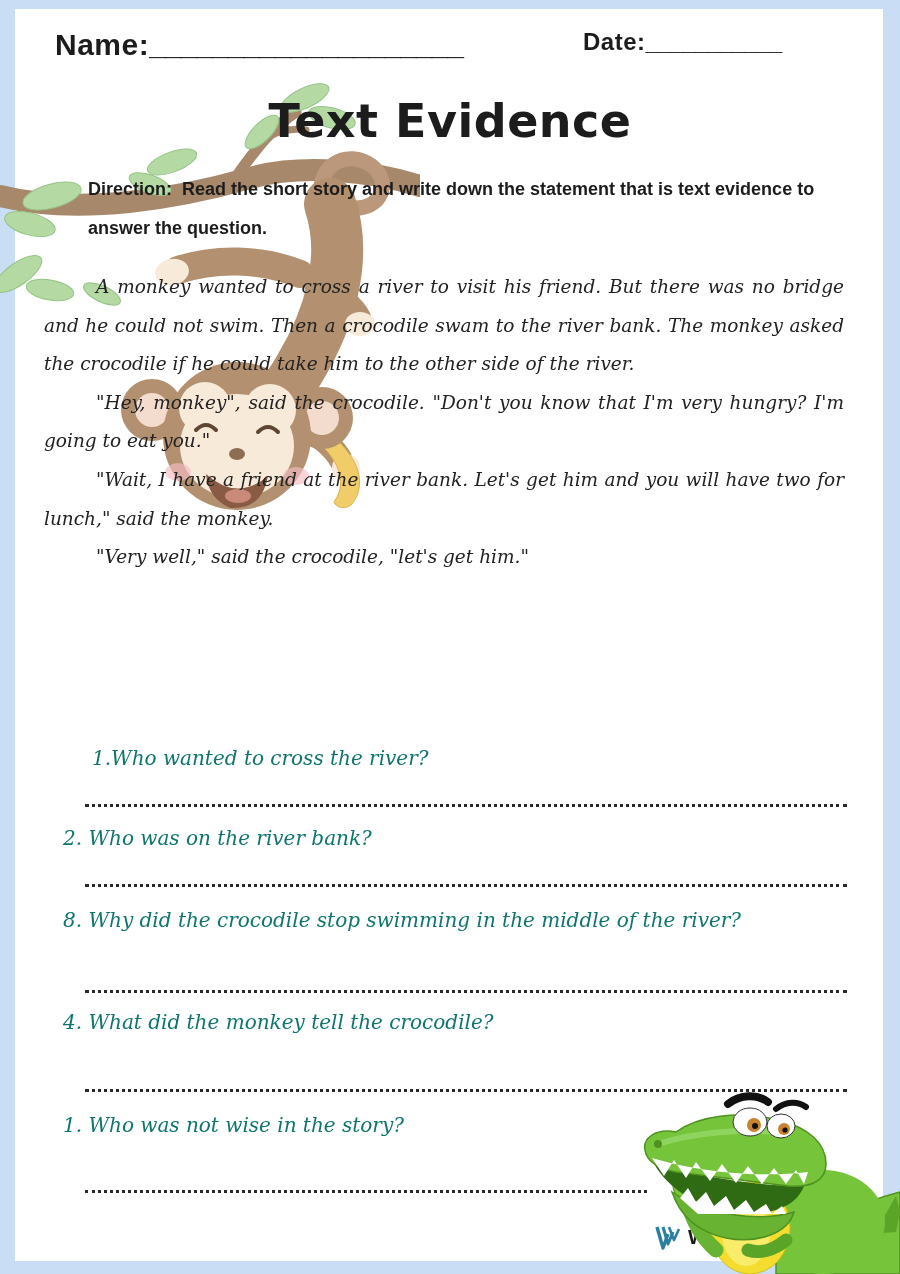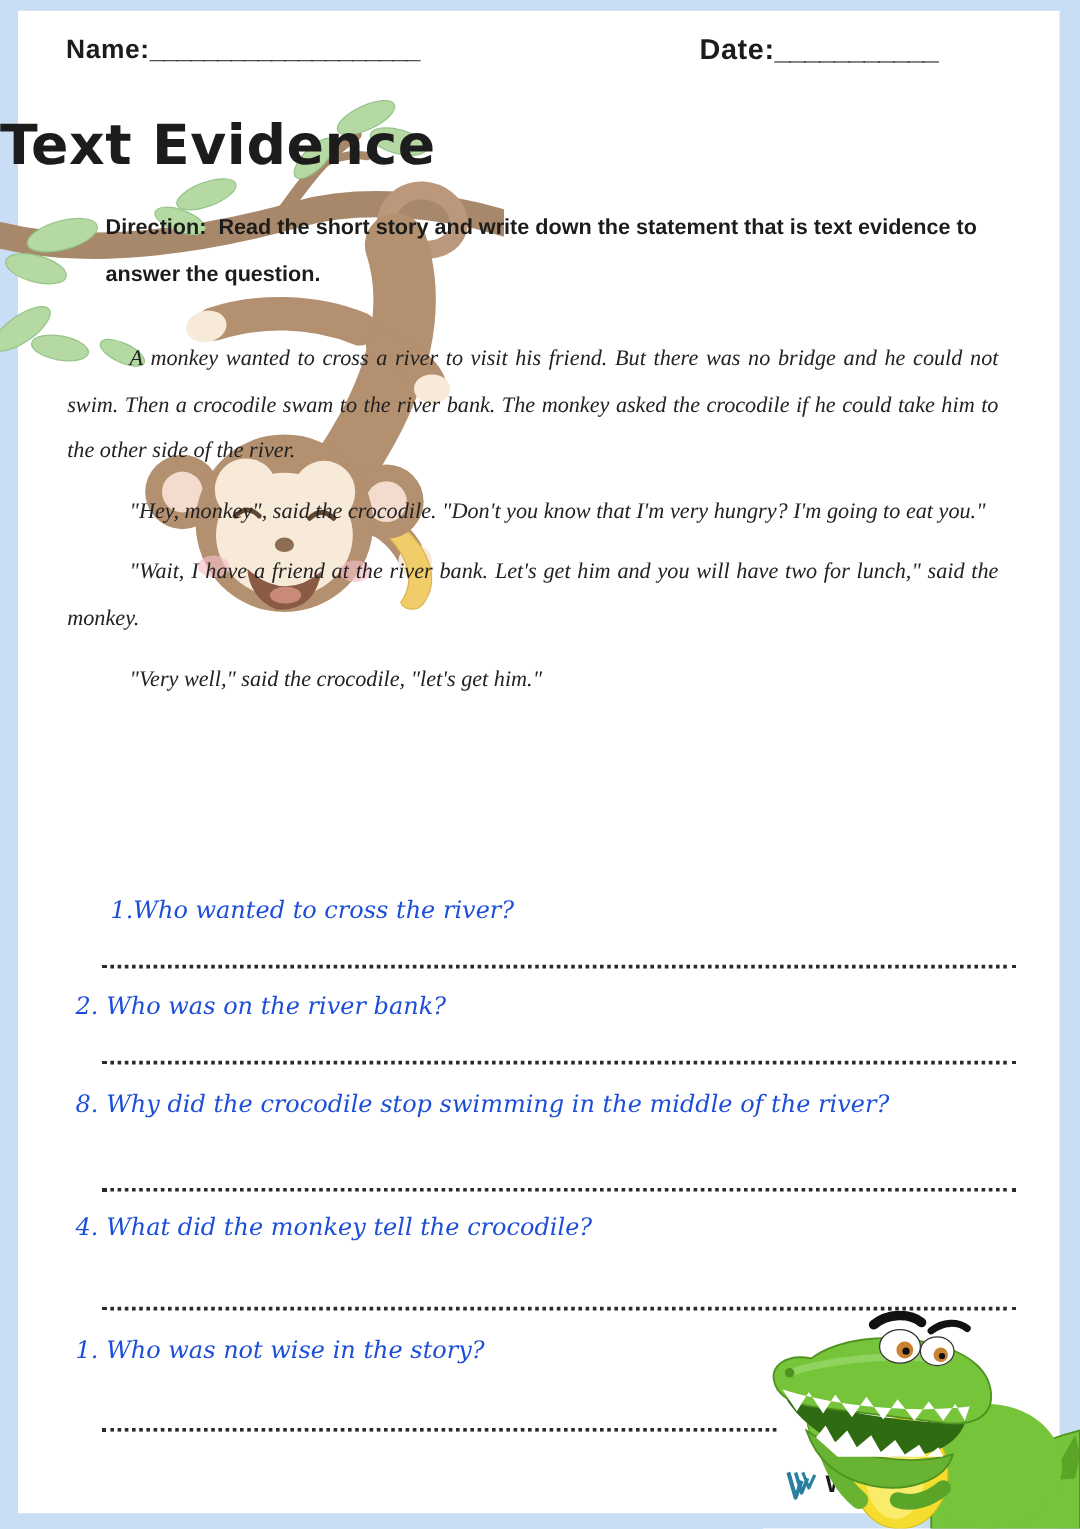--- a/index.html
+++ b/index.html
@@ -10,37 +10,37 @@
   .frame{position:absolute;background:#c9def5;z-index:1;}
   .frame.top{left:0;top:0;width:900px;height:9px;}
   .frame.left{left:0;top:0;width:15px;height:1274px;}
   .frame.right{right:0;top:0;width:17px;height:1274px;}
   .frame.bottom{left:0;bottom:0;width:900px;height:13px;}
 
   .illus{position:absolute;z-index:2;}
   .content{position:absolute;inset:0;z-index:3;}
   .croc{z-index:6;}
 
-  .name-row{position:absolute;left:55px;top:28px;font-size:22px;font-weight:700;letter-spacing:.5px;white-space:nowrap;}
+  .name-row{position:absolute;left:55px;top:28px;font-size:30px;font-weight:700;letter-spacing:.5px;white-space:nowrap;}
   .date-row{position:absolute;left:583px;top:28px;font-size:24px;font-weight:700;letter-spacing:.5px;white-space:nowrap;}
   .blank{font-weight:600;letter-spacing:-1px;}
 
-  .title{position:absolute;left:0;top:94px;width:900px;
+  .title{position:absolute;left:0;top:94px;width:900px;text-align:center;
     font-family:"DejaVu Sans",sans-serif;font-size:46px;font-weight:800;letter-spacing:.5px;}
 
   .direction{position:absolute;left:88px;top:170px;width:748px;
     font-size:18px;font-weight:700;line-height:39px;white-space:pre-wrap;}
 
   .story{position:absolute;left:44px;top:268px;width:800px;
     font-family:"DejaVu Serif",serif;font-style:italic;
     font-size:18.5px;line-height:38.6px;text-align:justify;color:#222;}
-  .story p{margin:12px;text-indent:52px;font-family:Liberation Serif, serif;}
+  .story p{margin:0;text-indent:52px;}
 
   .question{position:absolute;font-family:"DejaVu Serif",serif;font-style:italic;
-    font-size:20px;color:#1d4ed8;white-space:nowrap;}
+    font-size:20px;color:#0f766e;white-space:nowrap;}
   .q1{left:92px;top:746px;}
   .q2{left:63px;top:826px;}
   .q3{left:63px;top:908px;}
   .q4{left:63px;top:1010px;}
   .q5{left:63px;top:1113px;}
 
   .answer-line{position:absolute;height:0;border-bottom:3.2px dotted #2a2a2a;}
   .l1{left:85px;top:804px;width:762px;}
   .l2{left:85px;top:884px;width:762px;}
   .l3{left:85px;top:990px;width:762px;}

